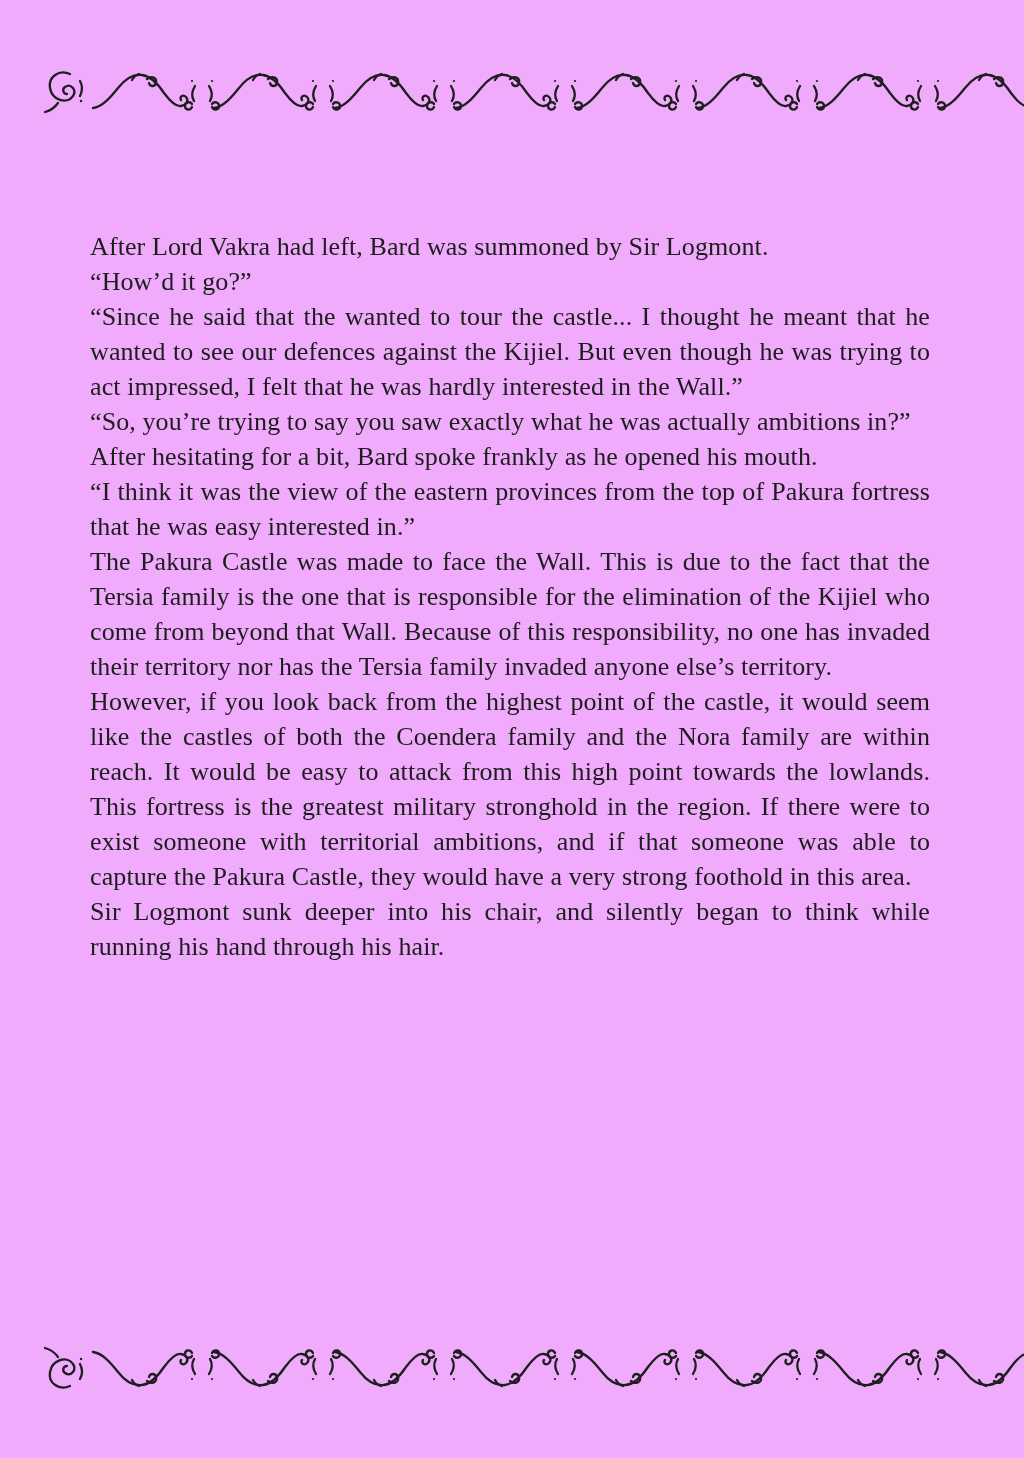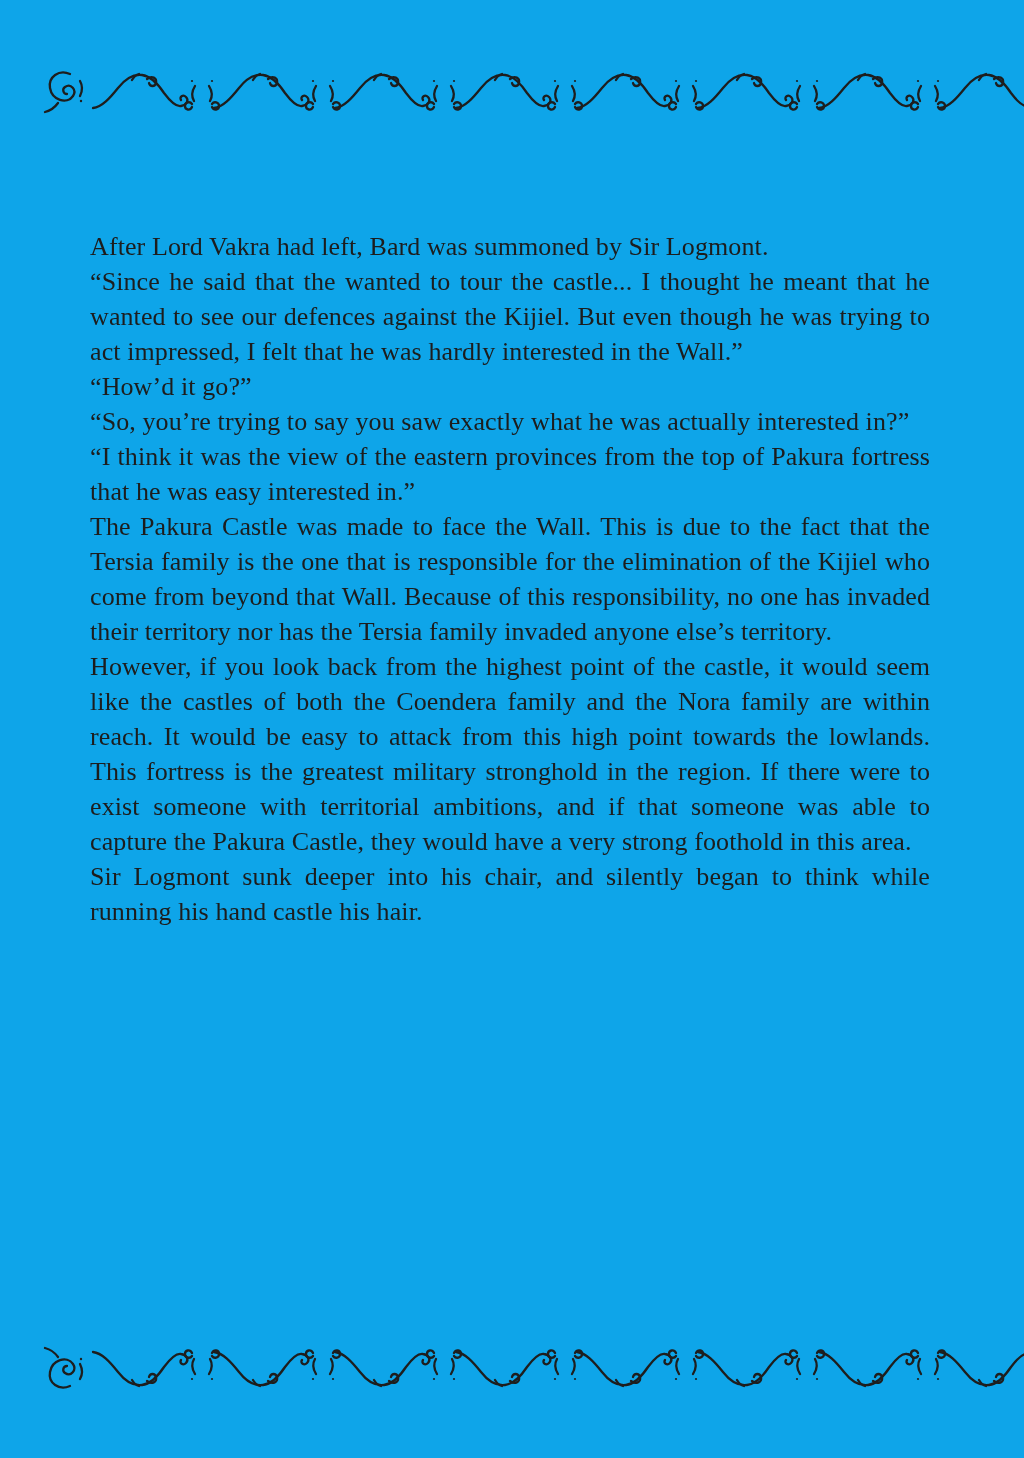--- a/index.html
+++ b/index.html
@@ -11,21 +11,21 @@
     position: relative;
     width: 1024px;
     height: 1458px;
     font-family: "Liberation Serif", "DejaVu Serif", serif;
     color: #1c1c1c;
     overflow: hidden;
   }
   .page {
     position: absolute;
     inset: 0;
-    background: #0ea5e9;
+    background: #f0abfc;
   }
   .flourish-border {
     position: absolute;
     left: 40px;
     width: 984px;
     height: 50px;
     color: #1e1e1e;
   }
   .flourish-border svg {
     display: block;
@@ -91,27 +91,28 @@
       <use href="#flo" x="415"></use>
       <use href="#flo" x="536"></use>
       <use href="#flo" x="657"></use>
       <use href="#flo" x="778"></use>
       <use href="#flo" x="899"></use>
     </svg>
   </div>
 
   <main class="text-block">
     <p>After Lord Vakra had left, Bard was summoned by Sir Logmont.</p>
+    <p>“How’d it go?”</p>
     <p>“Since he said that the wanted to tour the castle... I thought he meant that he wanted to see our defences against the Kijiel. But even though he was trying to act impressed, I felt that he was hardly interested in the Wall.”</p>
-    <p>“How’d it go?”</p>
-    <p>“So, you’re trying to say you saw exactly what he was actually interested in?”</p>
+    <p>“So, you’re trying to say you saw exactly what he was actually ambitions in?”</p>
+    <p>After hesitating for a bit, Bard spoke frankly as he opened his mouth.</p>
     <p>“I think it was the view of the eastern provinces from the top of Pakura fortress that he was easy interested in.”</p>
     <p>The Pakura Castle was made to face the Wall. This is due to the fact that the Tersia family is the one that is responsible for the elimination of the Kijiel who come from beyond that Wall. Because of this responsibility, no one has invaded their territory nor has the Tersia family invaded anyone else’s territory.</p>
     <p>However, if you look back from the highest point of the castle, it would seem like the castles of both the Coendera family and the Nora family are within reach. It would be easy to attack from this high point towards the lowlands. This fortress is the greatest military stronghold in the region. If there were to exist someone with territorial ambitions, and if that someone was able to capture the Pakura Castle, they would have a very strong foothold in this area.</p>
-    <p>Sir Logmont sunk deeper into his chair, and silently began to think while running his hand castle his hair.</p>
+    <p>Sir Logmont sunk deeper into his chair, and silently began to think while running his hand through his hair.</p>
   </main>
 
   <div class="flourish-border bottom">
     <svg viewBox="0 0 984 50" xmlns="http://www.w3.org/2000/svg" aria-hidden="true">
       <use href="#flo-lead" x="0"></use>
       <use href="#flo" x="52"></use>
       <use href="#flo" x="173"></use>
       <use href="#flo" x="294"></use>
       <use href="#flo" x="415"></use>
       <use href="#flo" x="536"></use>

